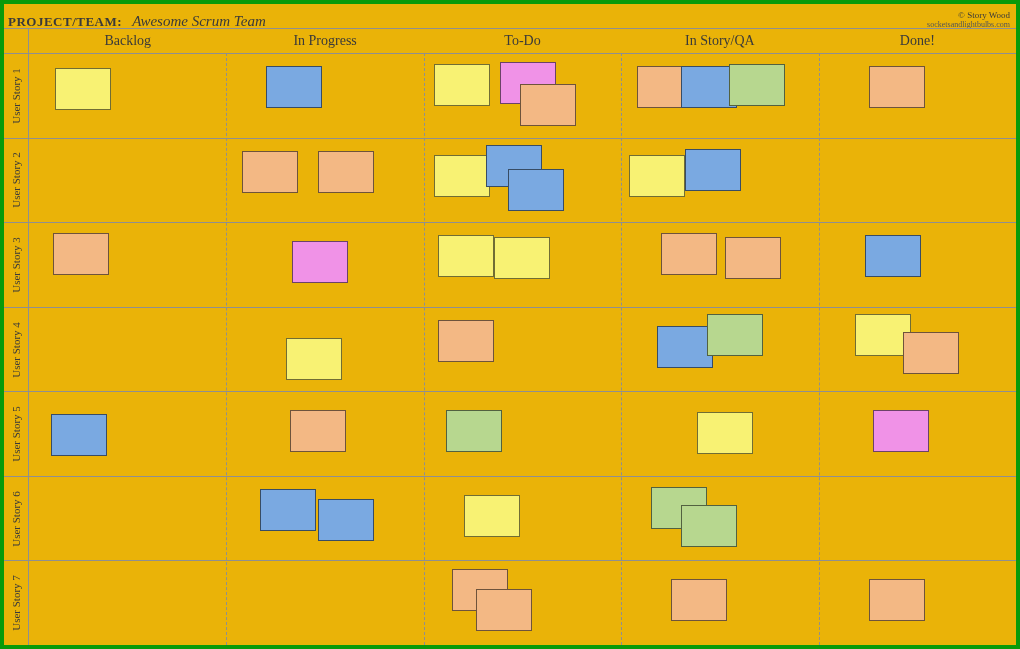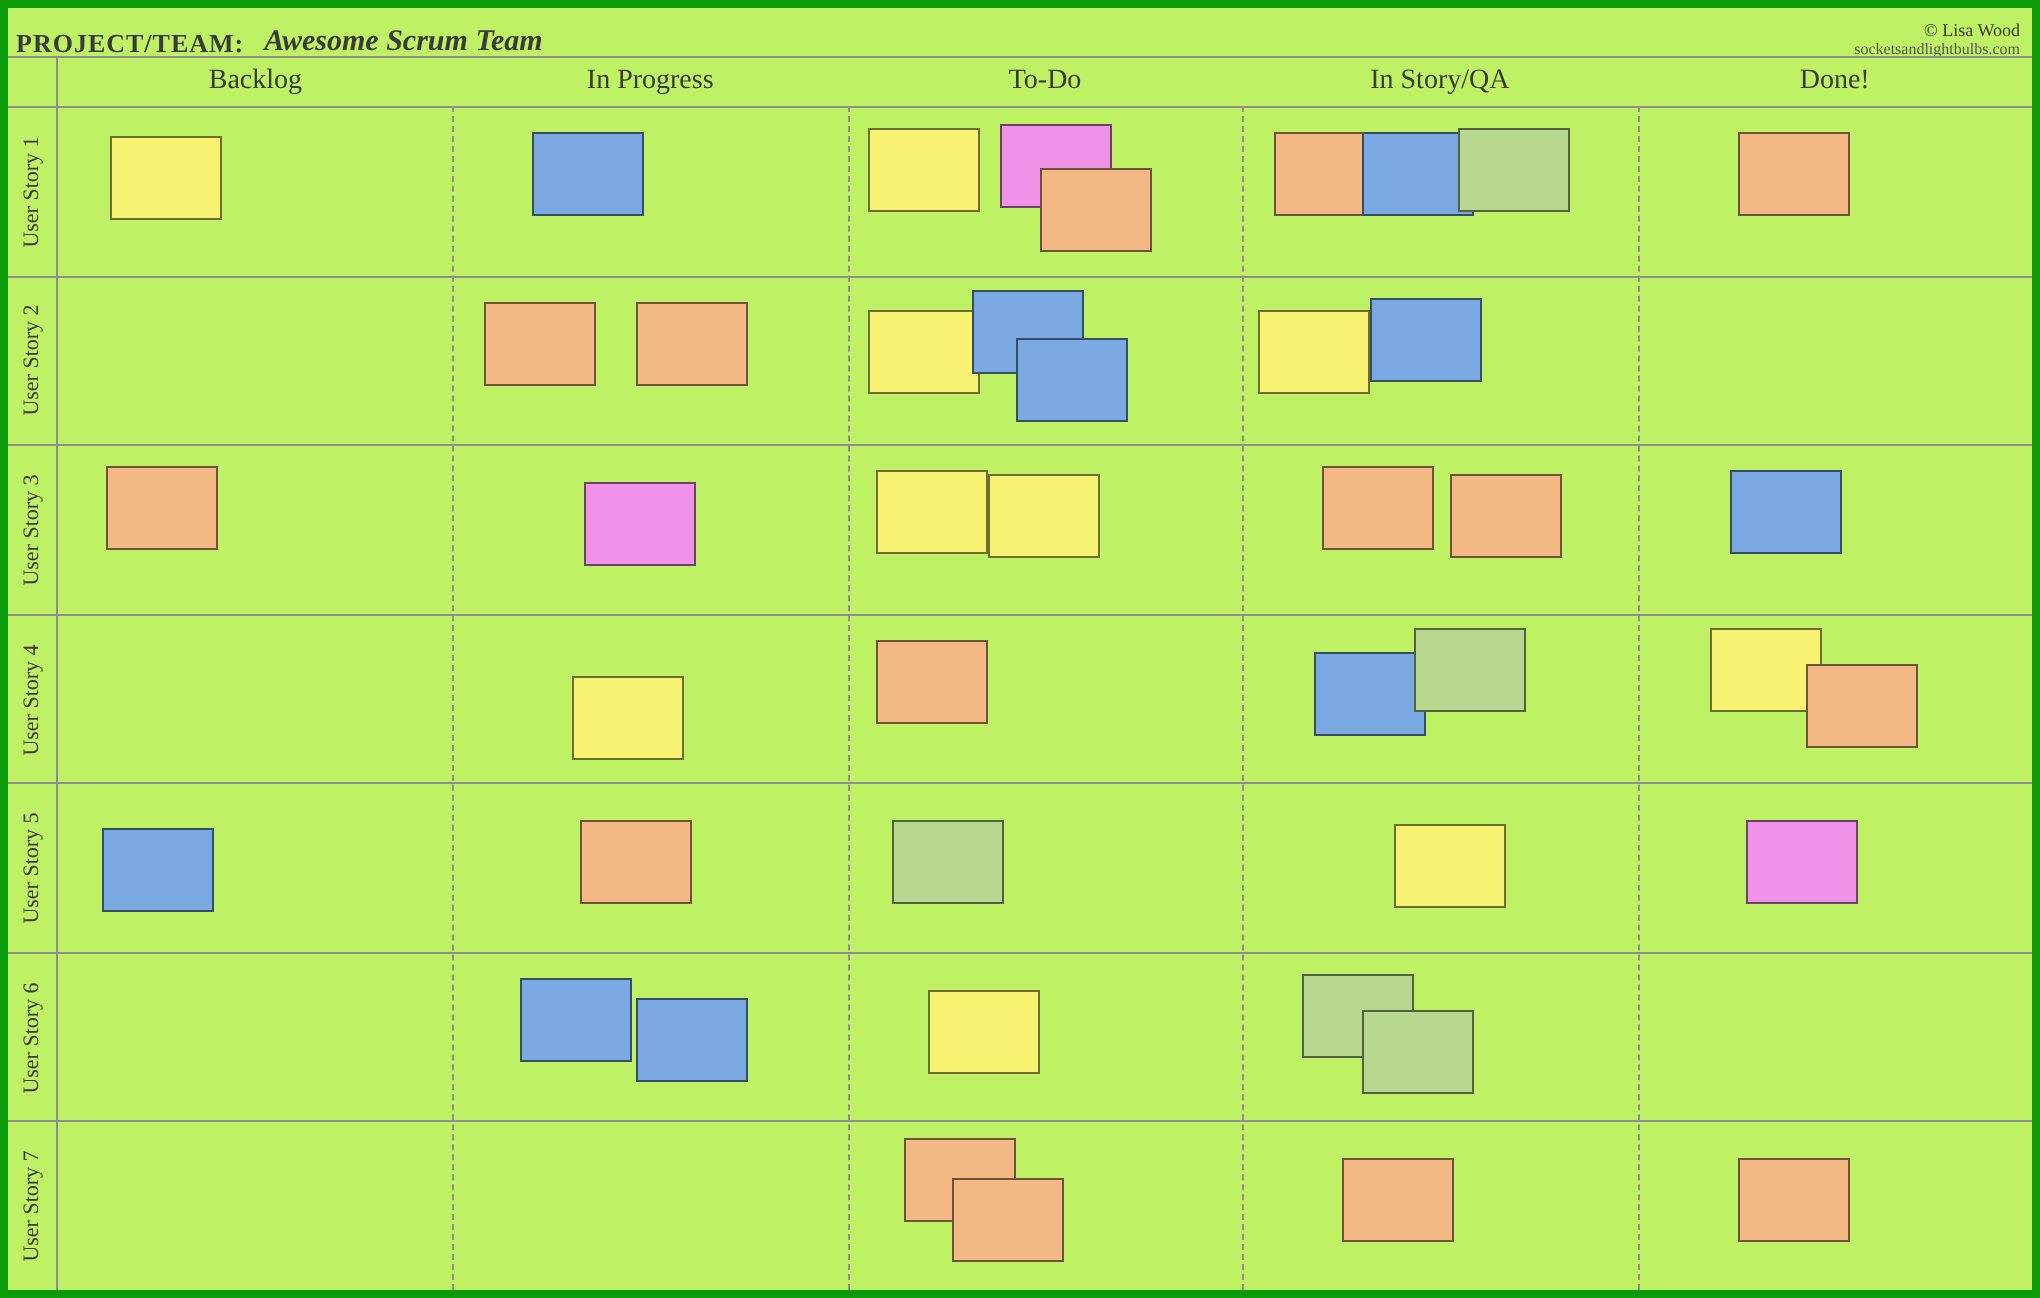--- a/index.html
+++ b/index.html
@@ -15,31 +15,31 @@
   body{
     font-family:"Comic Sans MS","Segoe Script","Brush Script MT",cursive;
     color:var(--ink);
     background:#fff;
   }
   .frame{
     box-sizing:border-box;
     width:1020px;height:649px;
     border:4px solid #0a9a0a;
     position:relative;
-    background:#bef264;
+    background:#eab308;
     overflow:hidden;
   }
   .titlebar{
     height:24px;
     padding:2px 6px 0 4px;
     display:flex;align-items:flex-end;gap:10px;
     font-size:13px;
   }
   .titlebar .label{font-weight:600;letter-spacing:.5px;}
-  .titlebar .team{font-style:italic;font-weight:700;font-size:15px;}
+  .titlebar .team{font-style:italic;font-weight:400;font-size:15px;}
   .credits{
     margin-left:auto;text-align:right;font-size:9px;line-height:10px;
     padding-top:1px;
   }
   .credits div:first-child{font-size:9px;}
   .credits div:last-child{font-size:8px;color:#555;}
   .board{
     position:absolute;left:0;right:0;top:24px;bottom:0;
     display:flex;
     border-top:1.2px solid var(--grid);
@@ -90,21 +90,21 @@
   }
 </style>
 </head>
 <body>
 
 <div class="frame">
   <div class="titlebar">
     <span class="label">PROJECT/TEAM:</span>
     <span class="team">Awesome Scrum Team</span>
     <div class="credits">
-      <div>© Lisa Wood</div>
+      <div>© Story Wood</div>
       <div>socketsandlightbulbs.com</div>
     </div>
   </div>
 
   <div class="board">
     <div class="rowlabels">
       <div class="colhdr"></div>
       <div class="rowlabel">
           <span>User Story 1</span>
         </div>

